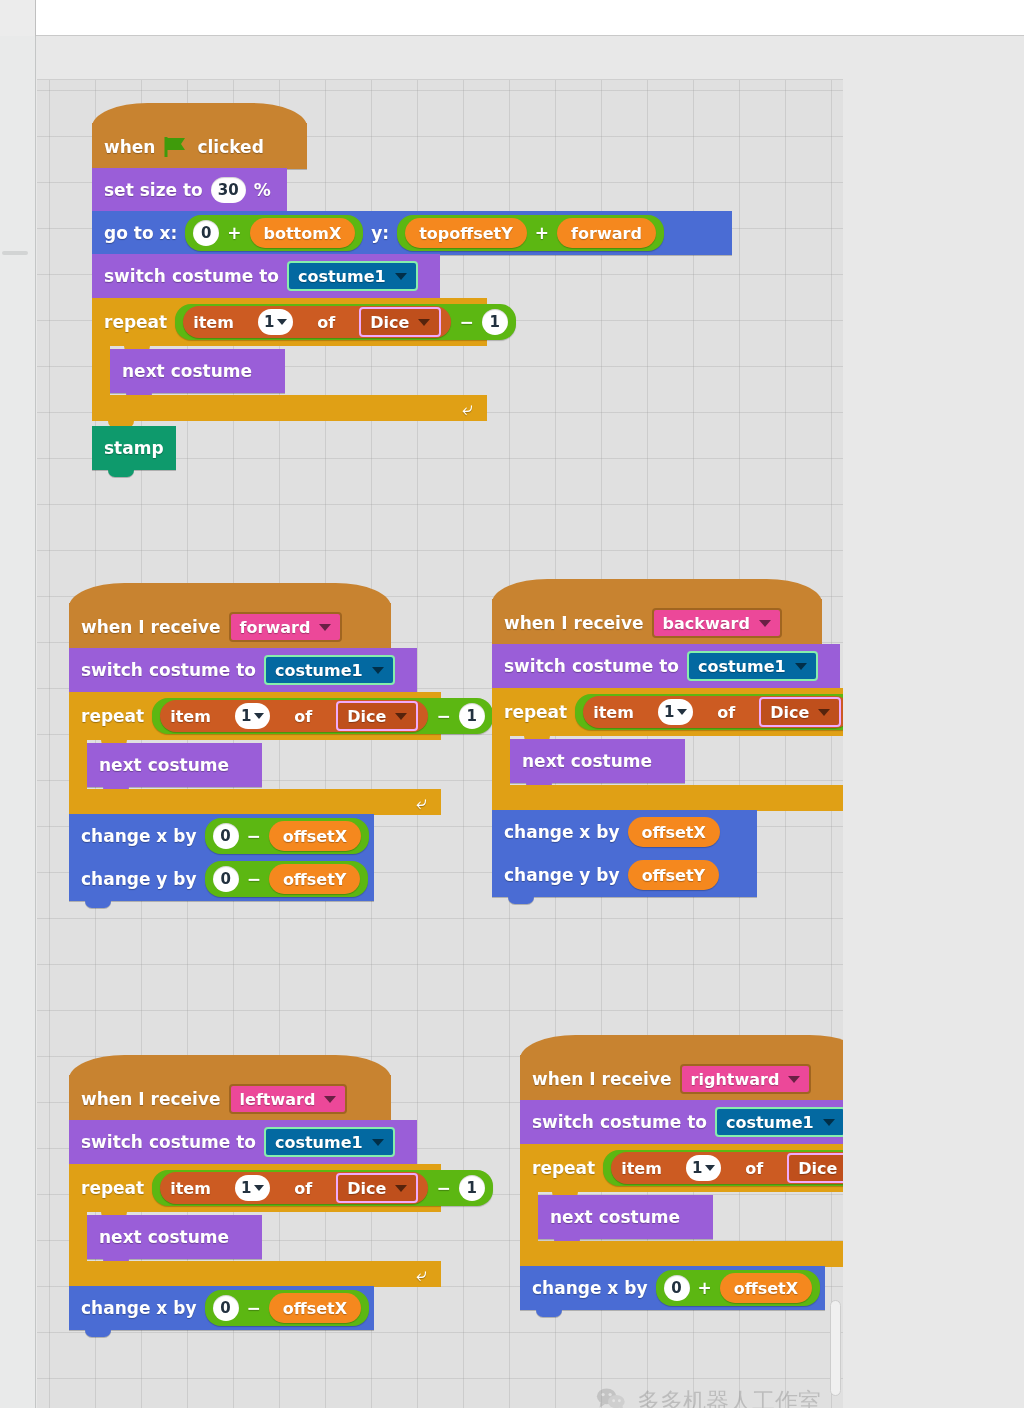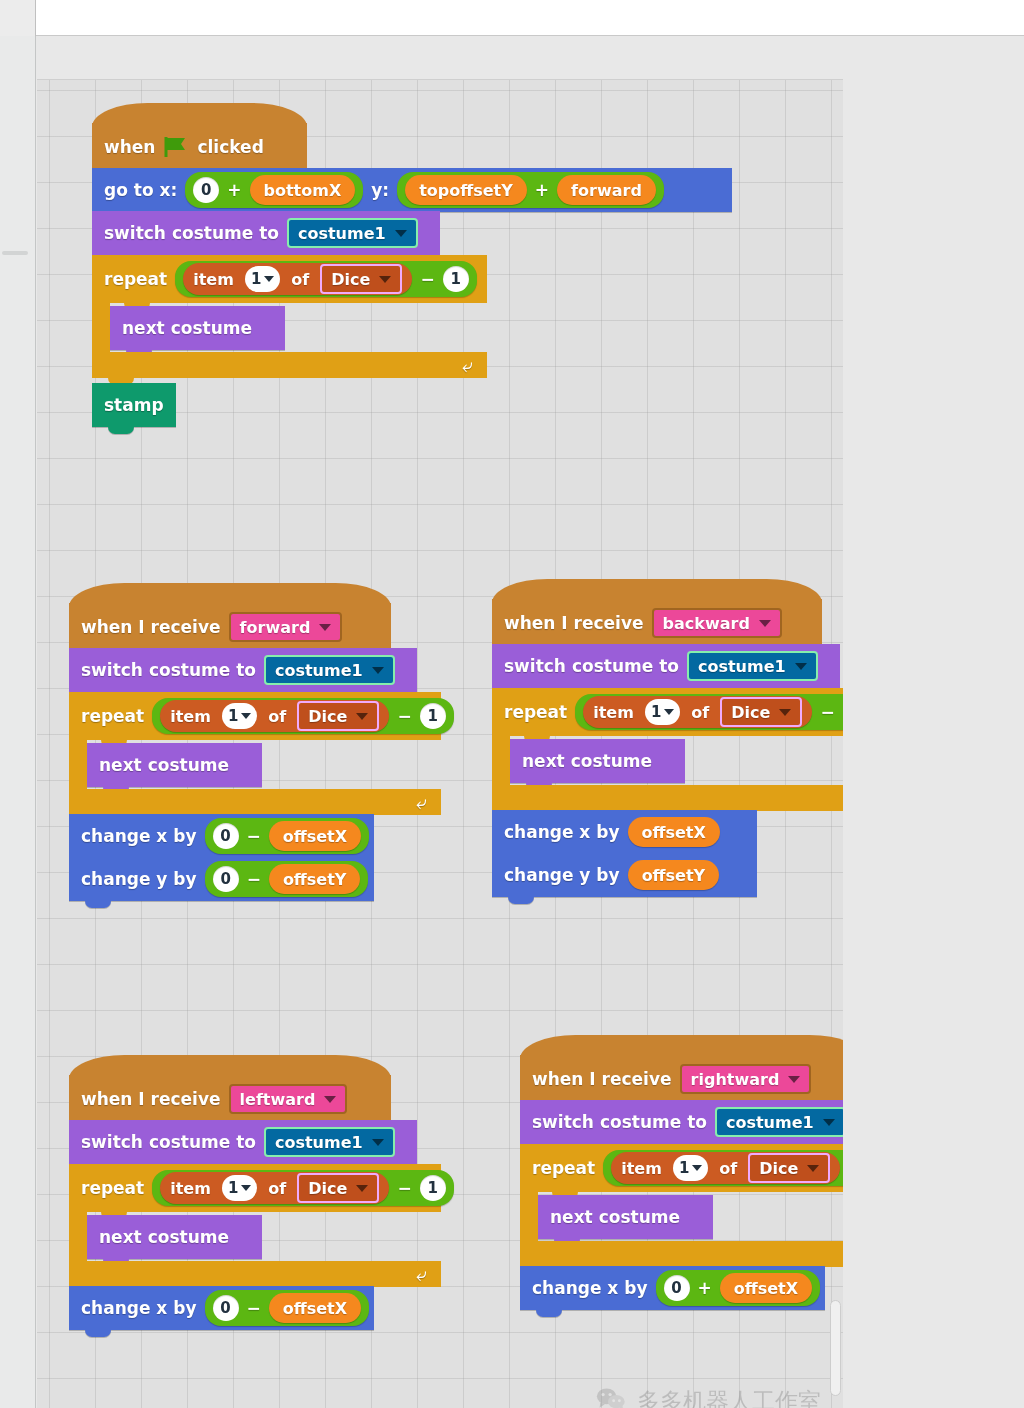--- a/index.html
+++ b/index.html
@@ -133,21 +133,21 @@
   
   .rep {
     display:inline-flex; align-items:center; justify-content:center;
     height:30px; padding:0 14px; border-radius:16px;
     font-size:16px; font-weight:bold; color:#fff;
     text-shadow:0 1px 1px rgba(0,0,0,.28);
     box-shadow:0 1px 1px rgba(0,0,0,.22);
   }
   .rep-var   { background:#f5881e; }
   .rep-op    { background:#5cb712; padding:3px 8px; height:36px; gap:7px; }
-  .rep-list  { background:#cc5b22; padding:0 10px; height:32px; gap:11px; }
+  .rep-list  { background:#cc5b22; padding:0 10px; height:32px; gap:24px; }
 
   .numslot {
     display:inline-flex; align-items:center; justify-content:center;
     min-width:26px; height:26px; padding:0 7px;
     background:#fff; border-radius:14px;
     color:#22313f; font-size:15px; font-weight:bold;
     text-shadow:none; box-shadow:inset 0 1px 1px rgba(0,0,0,.18);
   }
   .numslot-dd {
     display:inline-flex; align-items:center; gap:3px;
@@ -210,20 +210,25 @@
         <span>when</span>
         <span class="flag">
           <svg width="26" height="22" viewBox="0 0 26 22">
               <path d="M3 1 L3 21" stroke="#3f9b0b" stroke-width="3" fill="none"></path>
               <path d="M4 2 L22 2 L18 8 L22 14 L4 14 Z" fill="#3f9b0b"></path>
             </svg>
         </span>
         <span>clicked</span>
       </div>
 
+      <div class="blk c-looks" style="width:195px;">
+        <span>set size to</span>
+        <span class="numslot">30</span>
+        <span>%</span>
+      </div>
 
       <div class="blk c-motion" style="width:640px;">
         <span>go to x:</span>
         <span class="rep rep-op">
           <span class="numslot">0</span>
           <span class="opsign">+</span>
           <span class="rep rep-var">bottomX</span>
         </span>
         <span>y:</span>
         <span class="rep rep-op">

